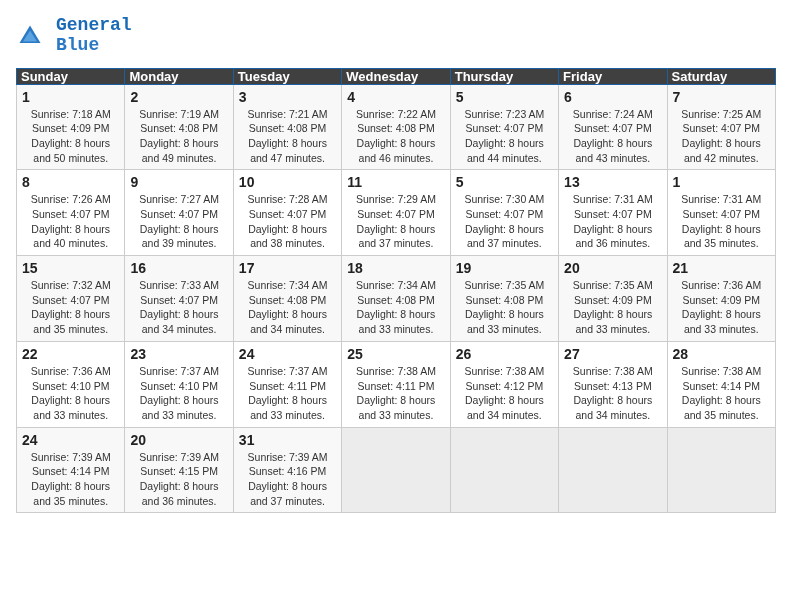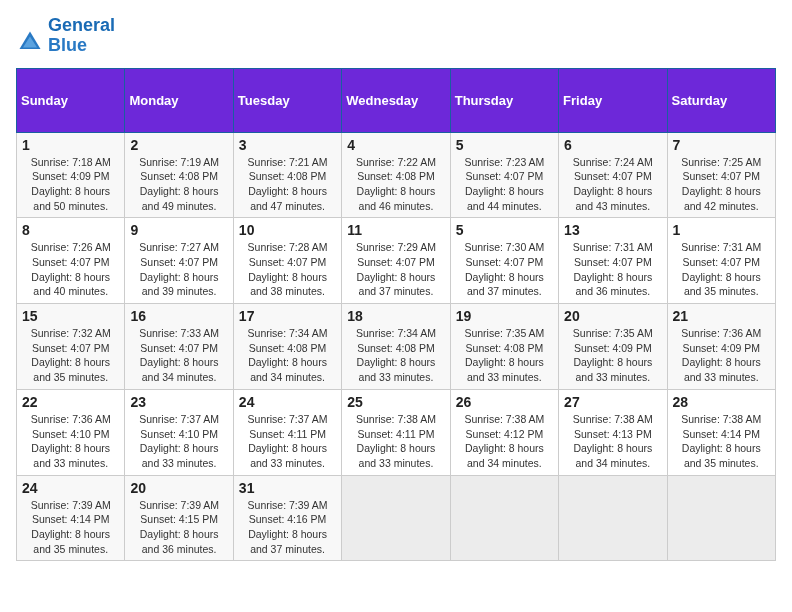--- a/index.html
+++ b/index.html
@@ -11,22 +11,23 @@
       padding: 16px;
     }
     .header {
       display: flex;
       justify-content: space-between;
       align-items: flex-start;
       margin-bottom: 12px;
     }
     .logo {
       display: flex;
-      align-items: flex-end;
-      gap: 4px;
+      align-items: center;
+      gap: 12px;
+      font-family: Liberation Mono, monospace;
     }
     .logo-text {
       font-size: 18px;
       font-weight: bold;
       color: #222;
       line-height: 1.1;
     }
     .logo-text span {
       color: #1a6bb5;
     }
@@ -45,23 +46,23 @@
     .location {
       font-size: 15px;
       color: #555;
     }
     table {
       width: 100%;
       border-collapse: collapse;
       font-size: 11px;
     }
     thead tr th {
-      background-color: #6d28d9;
+      background-color: #404040;
       color: #fff;
-      padding: 24px 4px;
+      padding: 0 4px;
       text-align: left;
       font-size: 13px;
       font-weight: bold;
       border: 1px solid #1a5fa0;
     }
     tbody tr td {
       border: 1px solid #ccc;
       vertical-align: top;
       padding: 4px 5px;
       width: 108px;

